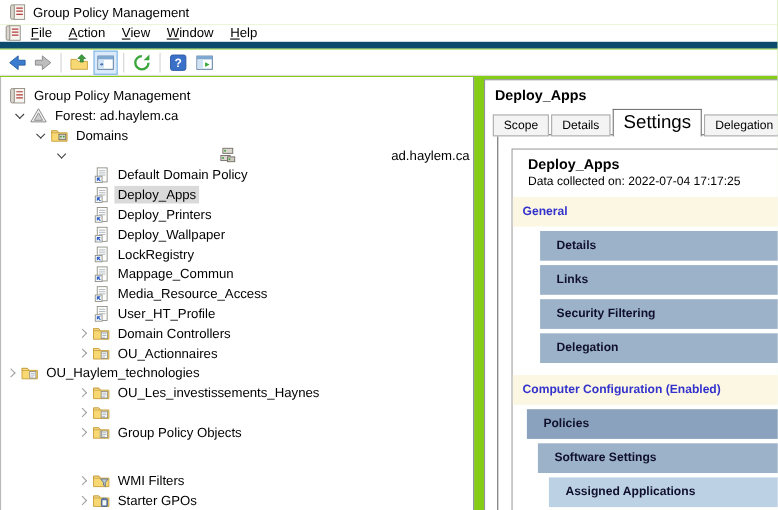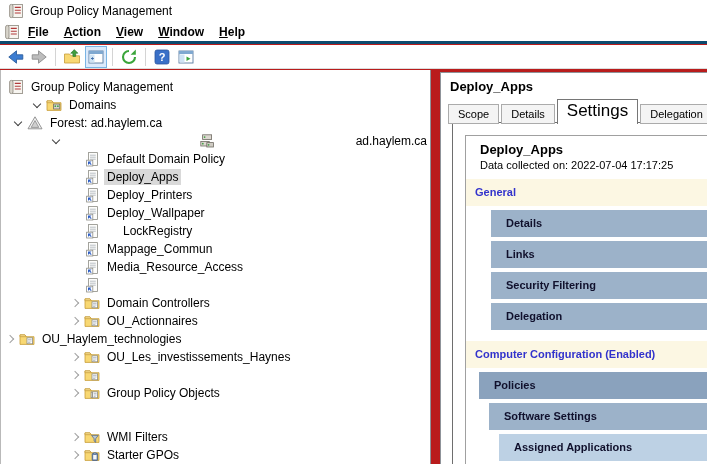--- a/index.html
+++ b/index.html
@@ -1,26 +1,26 @@
 <!DOCTYPE html>
 <html><head>
 <meta charset="utf-8">
 <style>
   html,body{margin:0;padding:0;width:707px;height:464px;overflow:hidden;
     font-family:"Liberation Sans",sans-serif;background:#fff;color:#000;}
-  .win{position:relative;width:707px;height:464px;background:#b91c1c;}
+  .win{position:relative;width:707px;height:464px;background:#84cc16;}
 
   
   .titlebar{position:absolute;left:0;top:0;width:707px;height:22px;display:flex;align-items:center;padding-left:8px;box-sizing:border-box;background:#fff;}
   .titlebar .ttl{font-size:12px;margin-left:6px;}
   .icon16{width:16px;height:16px;flex:0 0 16px;}
   .icon16 svg{width:16px;height:16px;display:block;}
 
   
-  .menubar{position:absolute;left:0;top:22px;width:707px;height:22px;display:flex;align-items:center;padding-left:4px;box-sizing:border-box;background:#fff;border-bottom:3px solid #0c4a6e;font-weight:bold;}
+  .menubar{position:absolute;left:0;top:22px;width:707px;height:22px;display:flex;align-items:center;padding-left:4px;box-sizing:border-box;background:#fff;border-bottom:6px solid #0c4a6e;}
   .mitem{display:inline-block;font-size:12px;padding:2px 7px;margin-left:1px;cursor:default;}
   .mitem::first-letter{text-decoration:underline;}
 
   
   .toolbar{position:absolute;left:0;top:45px;width:707px;height:24px;display:flex;align-items:center;padding-left:3px;box-sizing:border-box;background:#fff;border-bottom:1px solid #dcdcdc;}
   .tbtn{width:22px;height:22px;display:flex;align-items:center;justify-content:center;margin:0 1px;border:1px solid transparent;box-sizing:border-box;}
   .tbtn svg{width:18px;height:18px;display:block;}
   .tbtn.active{background:#dbeafc;border:1px solid #7ab4e4;}
   .tsep{width:1px;height:18px;background:#d4d4d4;margin:0 4px;}
 
@@ -134,42 +134,42 @@
       <div class="trow" style="padding-left: 7px;">
         <span class="ticon">
           <svg viewBox="0 0 16 16">
             <rect x="4.6" y="1.4" width="9.8" height="13.2" fill="#f7f5f0" stroke="#8d887e" stroke-width="0.8"></rect>
             <rect x="1.6" y="1.4" width="3.4" height="13.2" rx="1.6" fill="#d9d5cc" stroke="#8d887e" stroke-width="0.8"></rect>
             <path d="M6.8 4.4 h6 M6.8 7.2 h6 M6.8 10 h6" stroke="#b23b3b" stroke-width="1.1"></path>
           </svg>
         </span>
         <span class="tlabel">Group Policy Management</span>
       </div>
+      <div class="trow" style="padding-left: 8px;">
+        <span class="chev expanded"></span>
+        <span class="ticon">
+          <svg viewBox="0 0 16 16">
+            <path d="M8 1.8 L15 13.8 H1 Z" fill="#f2f2f2" stroke="#8a8a8a" stroke-width="0.9"></path>
+            <path d="M8 5.6 L11.8 12.4 H4.2 Z" fill="#cfcfcf" stroke="#8a8a8a" stroke-width="0.8"></path>
+          </svg>
+        </span>
+        <span class="tlabel">Forest: ad.haylem.ca</span>
+      </div>
       <div class="trow" style="padding-left: 27px;">
         <span class="chev expanded"></span>
         <span class="ticon">
           <svg viewBox="0 0 16 16">
             <path d="M1 3.9 L5.9 3.9 L7.4 5.7 L15 5.7 L15 13.4 L1 13.4 Z" fill="#f8d873" stroke="#c79d38" stroke-width="0.8"></path>
             <path d="M1 5.7 L7.4 5.7 L5.9 3.9 L1 3.9 Z" fill="#fbe49c" stroke="#c79d38" stroke-width="0.8"></path>
             <rect x="7.6" y="7" width="6.2" height="5" fill="#d8d4cc" stroke="#6f6b63" stroke-width="0.8"></rect>
             <circle cx="9.3" cy="9.2" r="0.9" fill="#43a047"></circle>
             <circle cx="11.9" cy="9.2" r="0.9" fill="#43a047"></circle>
           </svg>
         </span>
         <span class="tlabel">Domains</span>
-      </div>
-      <div class="trow" style="padding-left: 8px;">
-        <span class="chev expanded"></span>
-        <span class="ticon">
-          <svg viewBox="0 0 16 16">
-            <path d="M8 1.8 L15 13.8 H1 Z" fill="#f2f2f2" stroke="#8a8a8a" stroke-width="0.9"></path>
-            <path d="M8 5.6 L11.8 12.4 H4.2 Z" fill="#cfcfcf" stroke="#8a8a8a" stroke-width="0.8"></path>
-          </svg>
-        </span>
-        <span class="tlabel">Forest: ad.haylem.ca</span>
       </div>
       <div class="trow" style="padding-left: 46px; justify-content: space-between;">
         <span class="chev expanded"></span>
         <span class="ticon">
           <svg viewBox="0 0 16 16">
             <rect x="3.6" y="1.8" width="9" height="4.6" fill="#dcd8d0" stroke="#6f6b63" stroke-width="0.8"></rect>
             <circle cx="5.6" cy="4.1" r="0.9" fill="#43a047"></circle>
             <rect x="1.8" y="8.4" width="8.4" height="4.6" fill="#dcd8d0" stroke="#6f6b63" stroke-width="0.8"></rect>
             <circle cx="3.8" cy="10.7" r="0.9" fill="#43a047"></circle>
             <rect x="7.8" y="9.6" width="6.6" height="4.4" fill="#cfcbc3" stroke="#6f6b63" stroke-width="0.8"></rect>
@@ -215,21 +215,21 @@
         <span class="ticon">
           <svg viewBox="0 0 16 16">
             <rect x="4.4" y="1.6" width="9" height="12.8" fill="#fdfdfb" stroke="#8d8d85" stroke-width="0.8"></rect>
             <path d="M6 4.2 h5.8 M6 6.2 h5.8 M6 8.2 h5.8" stroke="#a8b0b8" stroke-width="0.8"></path>
             <rect x="2.6" y="9.2" width="6.2" height="5.8" fill="#ffffff" stroke="#8d8d85" stroke-width="0.8"></rect>
             <path d="M4 14 V10.4 H7.6 L6.2 11.8 L7.7 13.3 L6.9 14.1 L5.4 12.6 Z" fill="#2f5fc4"></path>
           </svg>
         </span>
         <span class="tlabel">Deploy_Wallpaper</span>
       </div>
-      <div class="trow" style="padding-left: 83px; gap: 16px;">
+      <div class="trow" style="padding-left: 83px;">
         <span class="ticon">
           <svg viewBox="0 0 16 16">
             <rect x="4.4" y="1.6" width="9" height="12.8" fill="#fdfdfb" stroke="#8d8d85" stroke-width="0.8"></rect>
             <path d="M6 4.2 h5.8 M6 6.2 h5.8 M6 8.2 h5.8" stroke="#a8b0b8" stroke-width="0.8"></path>
             <rect x="2.6" y="9.2" width="6.2" height="5.8" fill="#ffffff" stroke="#8d8d85" stroke-width="0.8"></rect>
             <path d="M4 14 V10.4 H7.6 L6.2 11.8 L7.7 13.3 L6.9 14.1 L5.4 12.6 Z" fill="#2f5fc4"></path>
           </svg>
         </span>
         <span class="tlabel">LockRegistry</span>
       </div>
@@ -257,20 +257,21 @@
       </div>
       <div class="trow" style="padding-left: 83px;">
         <span class="ticon">
           <svg viewBox="0 0 16 16">
             <rect x="4.4" y="1.6" width="9" height="12.8" fill="#fdfdfb" stroke="#8d8d85" stroke-width="0.8"></rect>
             <path d="M6 4.2 h5.8 M6 6.2 h5.8 M6 8.2 h5.8" stroke="#a8b0b8" stroke-width="0.8"></path>
             <rect x="2.6" y="9.2" width="6.2" height="5.8" fill="#ffffff" stroke="#8d8d85" stroke-width="0.8"></rect>
             <path d="M4 14 V10.4 H7.6 L6.2 11.8 L7.7 13.3 L6.9 14.1 L5.4 12.6 Z" fill="#2f5fc4"></path>
           </svg>
         </span>
+        <span class="tlabel">User_HT_Profile</span>
       </div>
       <div class="trow" style="padding-left: 65px;">
         <span class="chev collapsed"></span>
         <span class="ticon">
           <svg viewBox="0 0 16 16">
             <path d="M1 3.9 L5.9 3.9 L7.4 5.7 L15 5.7 L15 13.4 L1 13.4 Z" fill="#f8d873" stroke="#c79d38" stroke-width="0.8"></path>
             <path d="M1 5.7 L7.4 5.7 L5.9 3.9 L1 3.9 Z" fill="#fbe49c" stroke="#c79d38" stroke-width="0.8"></path>
             <rect x="8" y="6.8" width="5.6" height="6" fill="#ffffff" stroke="#8d8d85" stroke-width="0.8"></rect>
             <path d="M9 8.4 h3.6 M9 10 h3.6 M9 11.6 h2.4" stroke="#9aa4b0" stroke-width="0.7"></path>
           </svg>

